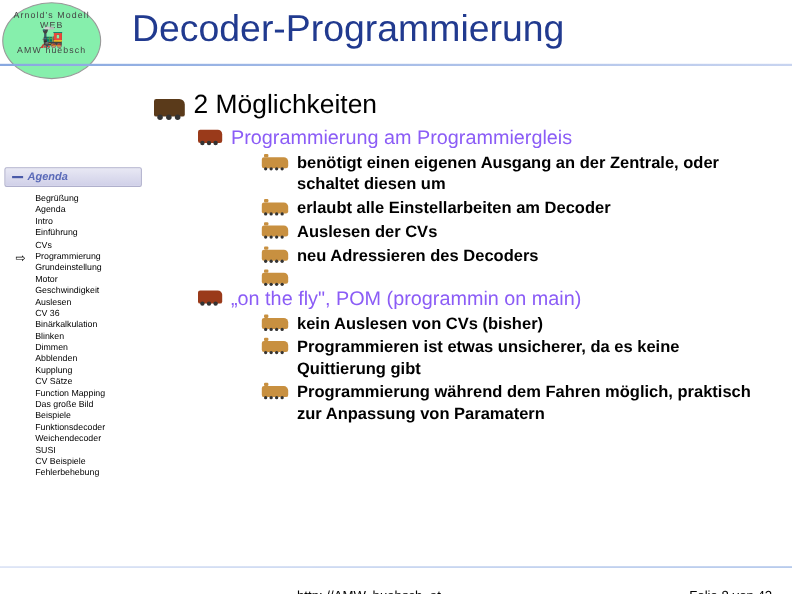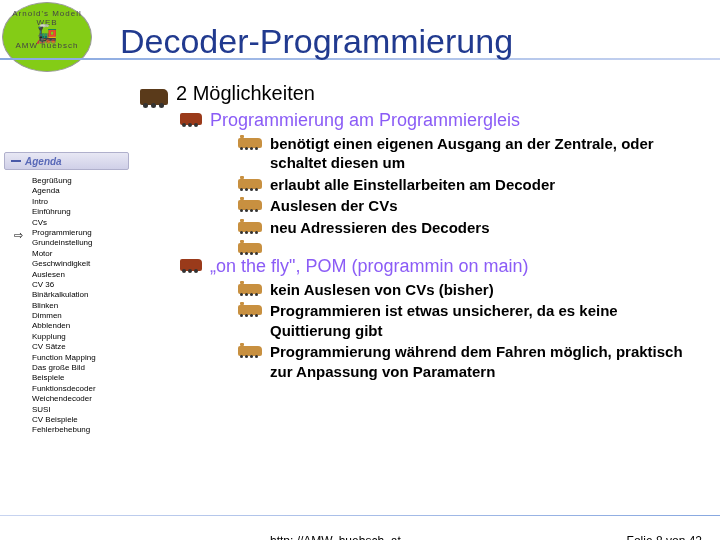--- a/index.html
+++ b/index.html
@@ -9,51 +9,51 @@
     background: #fff;
     position: relative;
     overflow: hidden;
   }
   .logo {
     position: absolute;
     top: 2px; left: 2px;
     width: 90px; height: 70px;
     border: 1px solid #999;
     border-radius: 50%;
-    background: #84cc16;
+    background: #86efac;
     font-size: 7px;
     text-align: center;
     padding-top: 6px;
     color: #444;
   }
   .logo .arc { font-size: 8px; letter-spacing: 1px; }
   .logo .train { font-size: 18px; line-height: 14px; }
   .header-line {
     position: absolute;
     top: 58px; left: 0; right: 0;
     height: 2px;
     background: linear-gradient(to right, #88a8e0, #c8d4f0);
   }
   .title {
     position: absolute;
-    top: 22px; left: 120px;
+    top: 7px; left: 120px;
     font-size: 34px;
     color: #213a8f;
     font-weight: 400;
   }
   .content {
     position: absolute;
     top: 82px; left: 0; right: 0; bottom: 30px;
   }
   .bullet-l1 {
     display: flex;
-    align-items: flex-end;
+    align-items: center;
     gap: 8px;
     margin-left: 140px;
-    font-size: 20px;
+    font-size: 24px;
     color: #000;
     margin-bottom: 4px;
   }
   .bullet-l2 {
     display: flex;
     align-items: flex-start;
     gap: 8px;
     margin-left: 180px;
     font-size: 18px;
     color: #8b5cf6;

